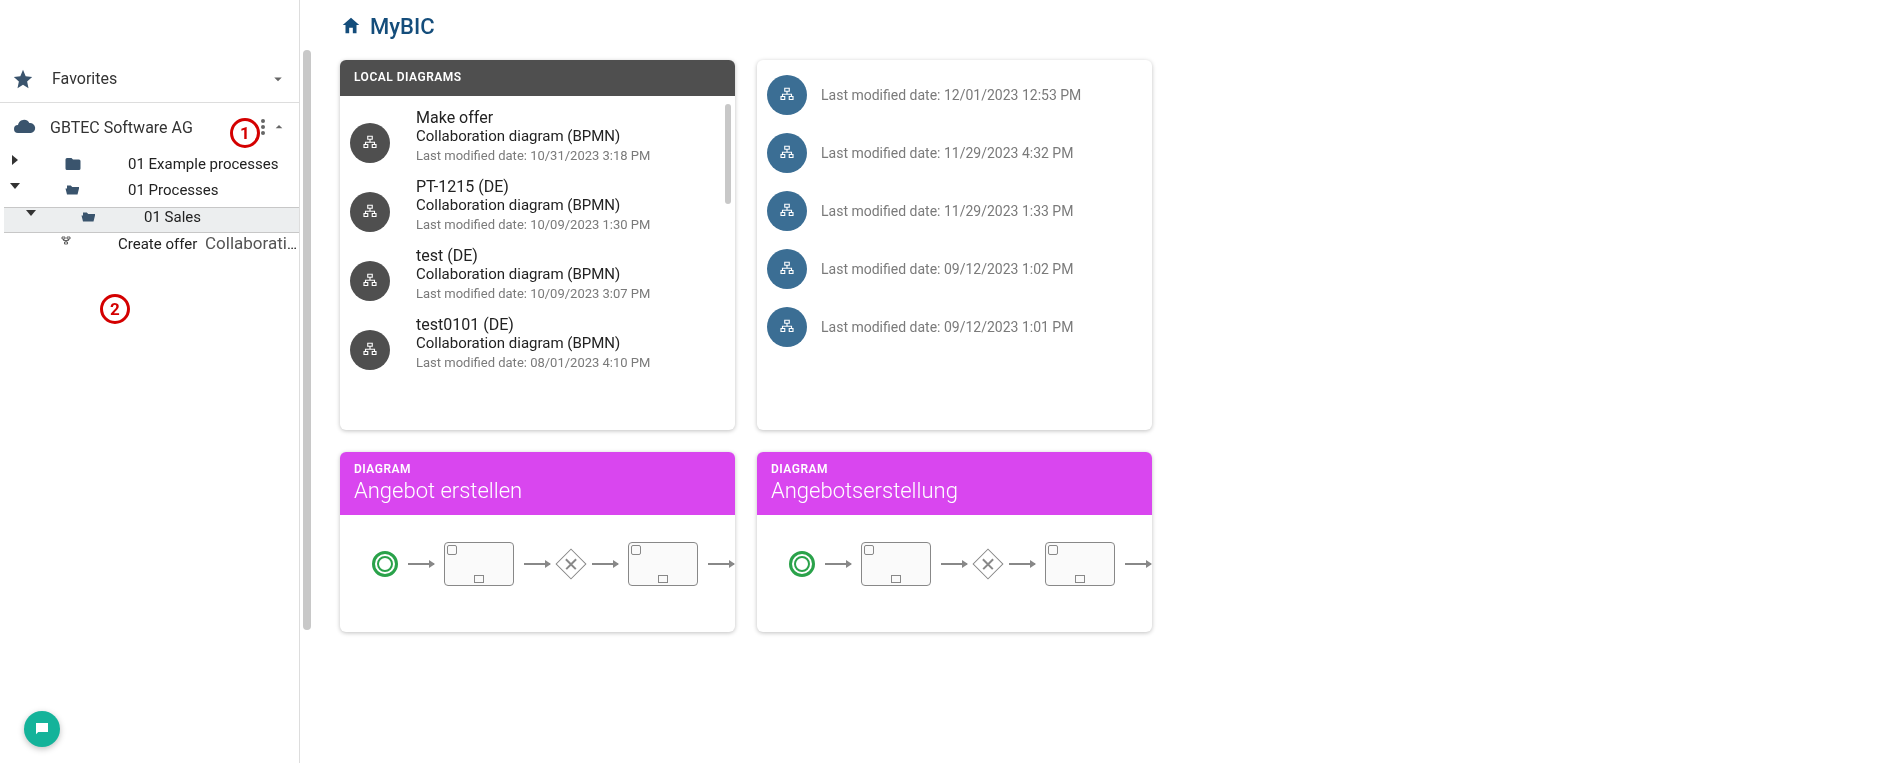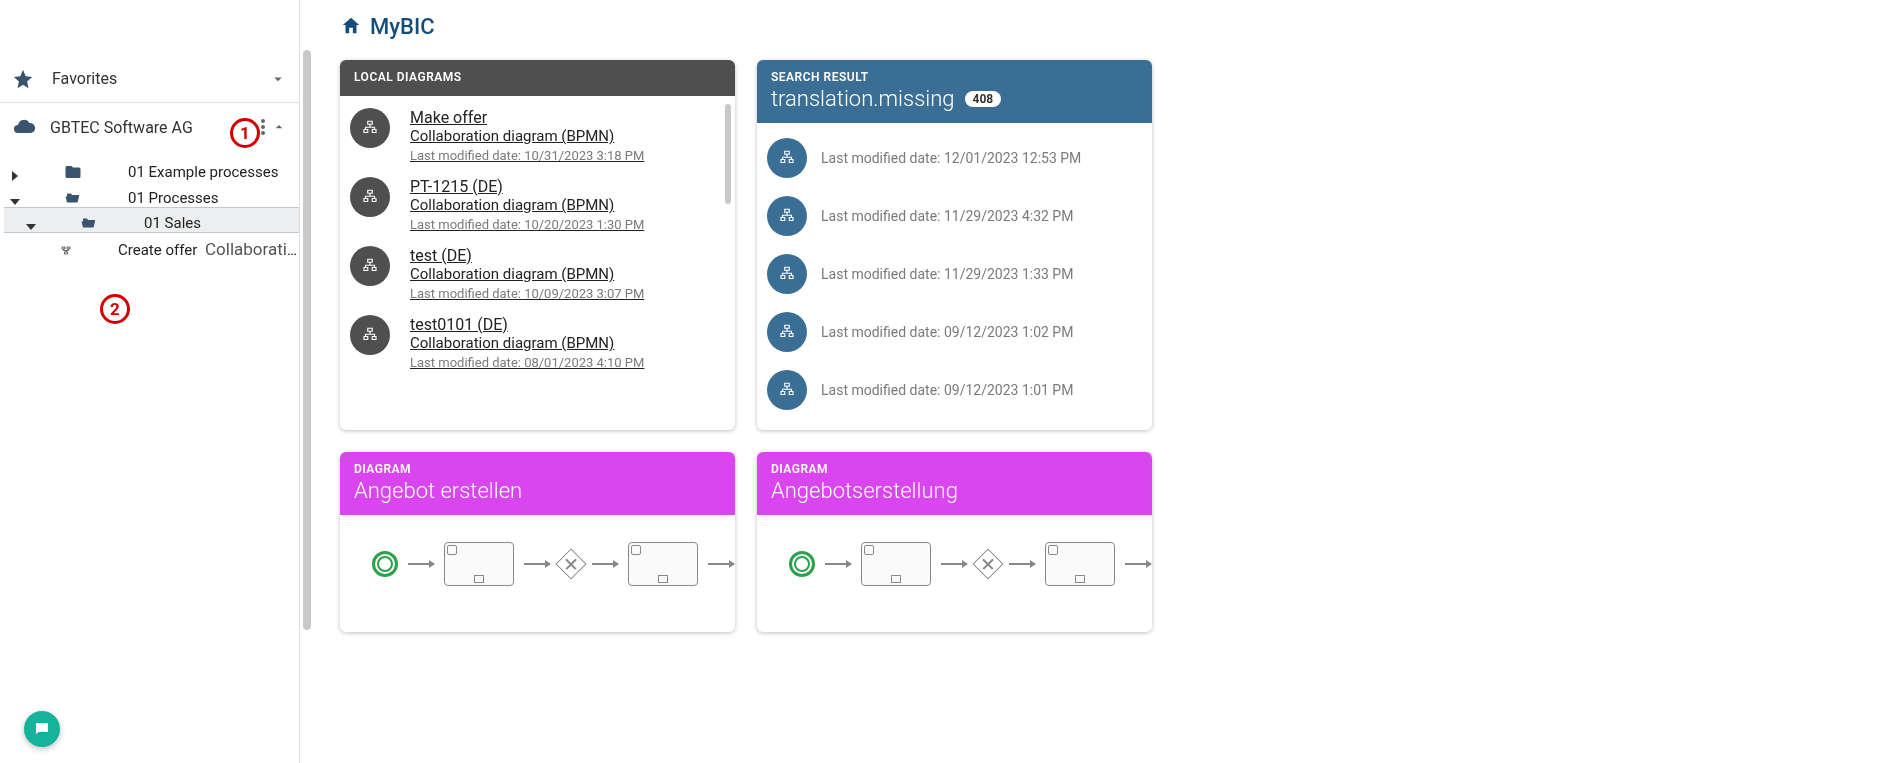--- a/index.html
+++ b/index.html
@@ -55,21 +55,21 @@
     position: relative;
   }
   .org-row .cloud { width: 24px; height: 24px; fill: #3a546d; margin-right: 14px;}
   .org-row .label { flex:1; color:#333; font-size:16px; }
   .org-row .dots { width: 4px; display:flex; flex-direction:column; gap:2px; margin-right:6px;}
   .org-row .dots span{ width:4px;height:4px;background:#666;border-radius:50%;}
   .org-row .chev { width:16px;height:16px;fill:#666;}
 
   .tree { padding: 4px 0 0 4px; }
   .tree-row {
-    display:flex; align-items:flex-end;
+    display:flex; align-items:flex-start;
     height:26px;
     padding-left: 6px;
     font-size:15px;
     color:#222;
     white-space:nowrap;
     cursor:pointer;
     gap:40px;
   }
   .tree-row .caret {
     width:10px;height:10px; margin-right:4px; flex:none;
@@ -130,24 +130,23 @@
     padding:1px 8px;
   }
 
   .card-body { padding: 6px 10px 10px; height: calc(100% - 68px); overflow:hidden; position:relative;}
   .card-body .scroll {
     position:absolute; right:4px; top:8px; width:6px; height:100px;
     background:#c8c8c8; border-radius:3px;
   }
 
   .list-row {
-    display:flex; align-items:flex-start;
-    gap:20px;
+    display:flex; align-items:flex-end;
+    gap:26px;
     padding: 6px 0 8px;
-    text-decoration: underline;
   }
   .round-icon{
     width:40px;height:40px;border-radius:50%;
     display:flex;align-items:center;justify-content:center;
     flex:none;
   }
   .round-icon.gray{ background:#4f4f4f; }
   .round-icon.blue{ background:#3b6e94; }
   .round-icon svg{ width:18px;height:18px;fill:#fff;}
   .list-text .t1{ font-size:16px; color:#222; line-height:1.2;}
@@ -341,21 +340,21 @@
         </div>
         <div class="list-row">
           <div class="round-icon gray">
               <svg viewBox="0 0 24 24">
                 <path d="M9 3h6v4H9zM4 14h5v4H4zM15 14h5v4h-5zM12 7v4M6 14v-3h12v3" stroke="#fff" stroke-width="1.5" fill="none"></path>
               </svg>
             </div>
           <div class="list-text">
             <div class="t1">PT-1215 (DE)</div>
             <div class="t2">Collaboration diagram (BPMN)</div>
-            <div class="t3">Last modified date: 10/20/2023 1:30 PM</div>
+            <div class="t3">Last modified date: 10/09/2023 1:30 PM</div>
           </div>
         </div>
         <div class="list-row">
           <div class="round-icon gray">
               <svg viewBox="0 0 24 24">
                 <path d="M9 3h6v4H9zM4 14h5v4H4zM15 14h5v4h-5zM12 7v4M6 14v-3h12v3" stroke="#fff" stroke-width="1.5" fill="none"></path>
               </svg>
             </div>
           <div class="list-text">
             <div class="t1">test (DE)</div>
@@ -372,27 +371,20 @@
           <div class="list-text">
             <div class="t1">test0101 (DE)</div>
             <div class="t2">Collaboration diagram (BPMN)</div>
             <div class="t3">Last modified date: 08/01/2023 4:10 PM</div>
           </div>
         </div>
       </div>
     </div>
 
     <div class="card">
-      <div class="card-header blue">
-        <div class="card-sup">SEARCH RESULT</div>
-        <div class="card-title">
-          <span>translation.missing</span>
-          <span class="badge">408</span>
-        </div>
-      </div>
       <div class="card-body">
         <div class="sr-row">
           <div class="round-icon blue">
               <svg viewBox="0 0 24 24">
                 <path d="M9 3h6v4H9zM4 14h5v4H4zM15 14h5v4h-5zM12 7v4M6 14v-3h12v3" stroke="#fff" stroke-width="1.5" fill="none"></path>
               </svg>
             </div>
           <div class="meta">Last modified date: 12/01/2023 12:53 PM</div>
         </div>
         <div class="sr-row">

